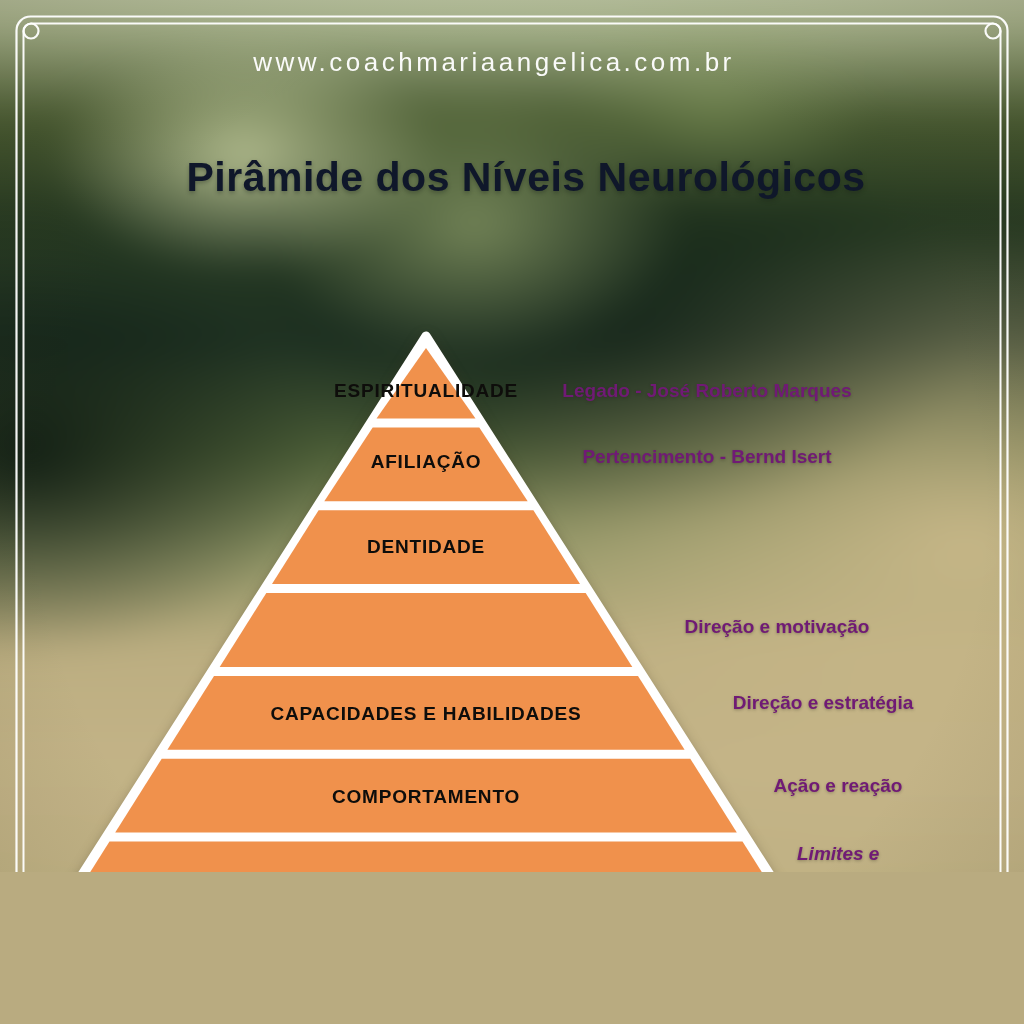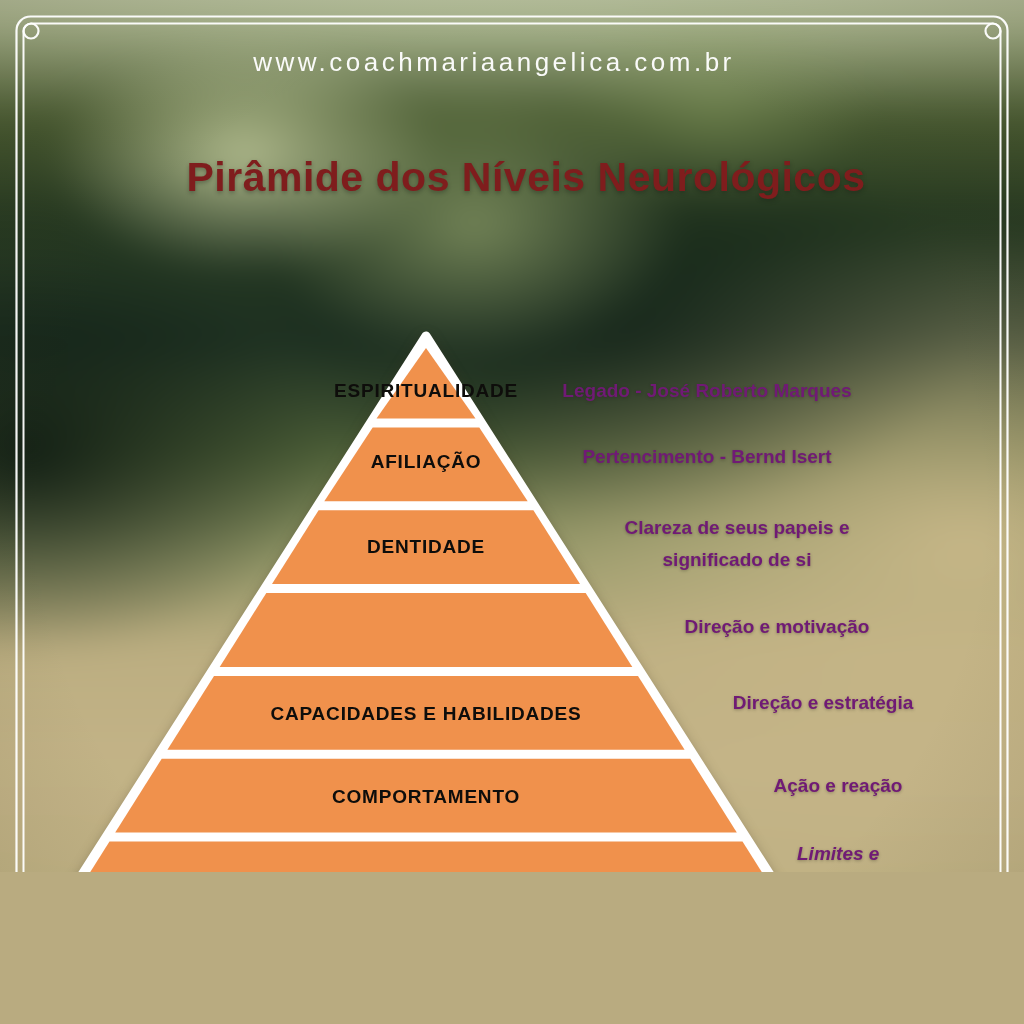--- a/index.html
+++ b/index.html
@@ -23,21 +23,21 @@
   .vignette{position:absolute;inset:0;
     background:radial-gradient(ellipse 760px 760px at 512px 512px, rgba(0,0,0,0) 62%, rgba(70,65,40,.18) 100%);}
 
   
   .frame{position:absolute;left:0;top:0;}
 
   
   .site-url{position:absolute;left:494px;top:62px;transform:translate(-50%,-50%);
     color:#fff;font-size:26px;font-weight:400;letter-spacing:3.5px;white-space:nowrap;opacity:.96;}
   .title-line{position:absolute;left:526px;transform:translate(-50%,-50%);
-    color:#7f1d1d;font-weight:700;font-size:41px;letter-spacing:.5px;white-space:nowrap;
+    color:#0f172a;font-weight:700;font-size:41px;letter-spacing:.5px;white-space:nowrap;
     text-shadow:0 2px 4px rgba(20,30,20,.35);}
   .title-line1{top:177px;}
   .title-line2{top:273px;}
 
   
   .pyramid{position:absolute;left:0;top:0;filter:drop-shadow(0 4px 6px rgba(60,50,25,.35));}
 
   .lbl{position:absolute;left:426px;transform:translate(-50%,-50%);
     color:#0e0d0b;font-weight:700;font-size:19px;letter-spacing:.8px;white-space:nowrap;}
   .lbl0{top:391px;}.lbl1{top:462px;}.lbl2{top:547px;}
@@ -91,22 +91,20 @@
 
   <div class="lbl lbl0">ESPIRITUALIDADE</div>
   <div class="lbl lbl1">AFILIAÇÃO</div>
   <div class="lbl lbl2">DENTIDADE</div>
   <div class="lbl lbl4">CAPACIDADES E HABILIDADES</div>
   <div class="lbl lbl5">COMPORTAMENTO</div>
   <div class="lbl lbl6">AMBIENTE</div>
 
   <div class="ann ann0">Legado - José Roberto Marques</div>
   <div class="ann ann1">Pertencimento - Bernd Isert</div>
-  <div class="ann ann2">Clareza de seus papeis e
-significado de si</div>
   <div class="ann ann3">Direção e motivação</div>
   <div class="ann ann4">Direção e estratégia</div>
   <div class="ann ann5">Ação e reação</div>
   <div class="ann ann6">Limites e
 oportunidades,
 superficialidade</div>
 
 </div>
 
 </body></html>

